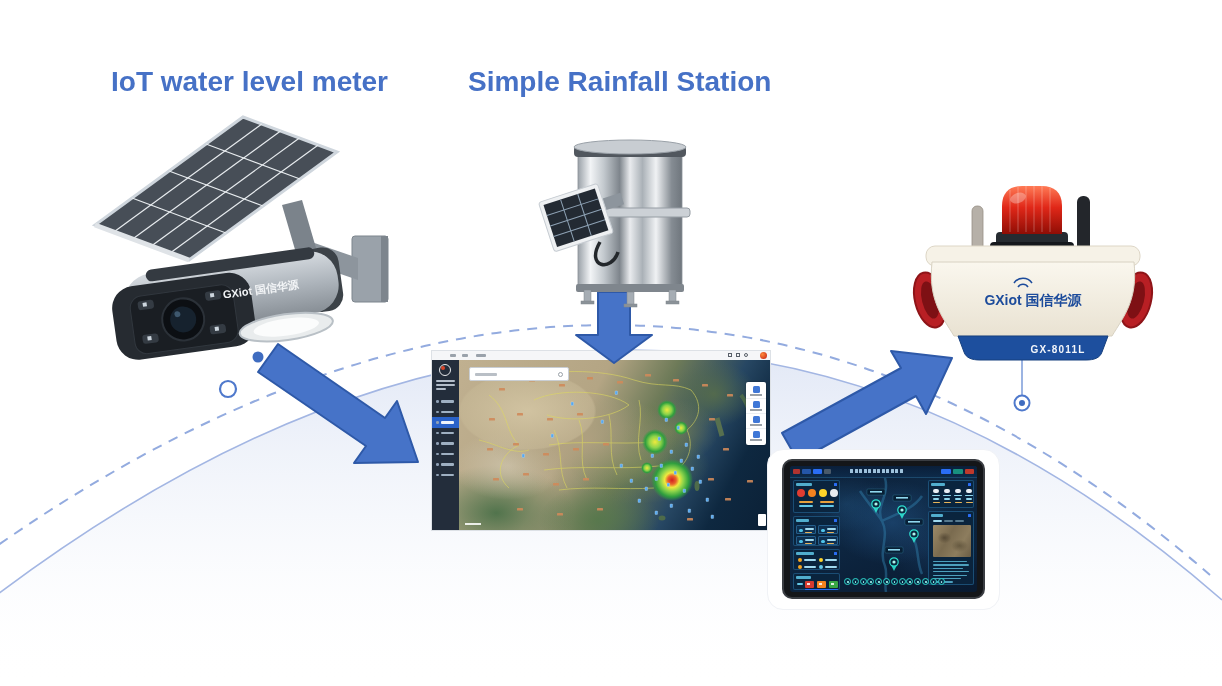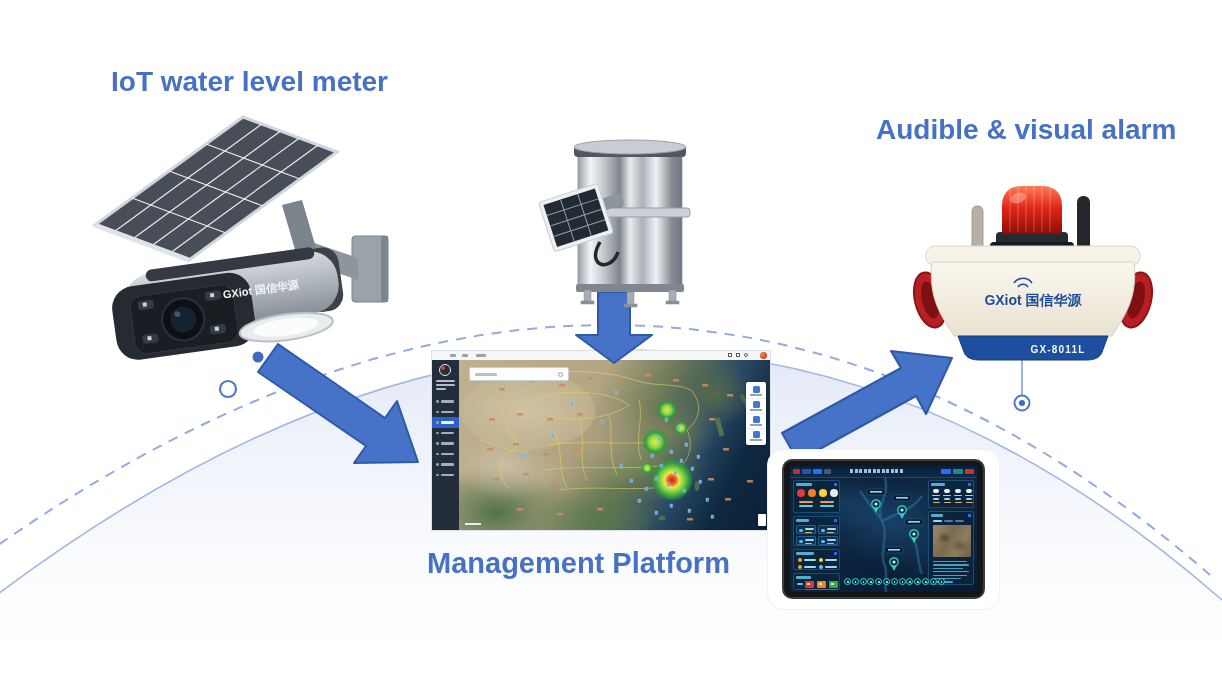--- a/index.html
+++ b/index.html
@@ -633,15 +633,14 @@
             <div class="tb-ico" style="left:124.2px;top:112px"></div>
             <div class="tb-ico" style="left:132px;top:112px"></div>
             <div class="tb-ico" style="left:139.8px;top:112px"></div>
             <div class="tb-ico" style="left:147.6px;top:112px"></div>
           </div>
       </div>
     </div>
   </div>
 
   <div class="hd" style="left:111px;top:66px;z-index:6">IoT water level meter</div>
-  <div class="hd" style="left:876px;top:114px;z-index:6">Audible &amp; visual alarm</div>
-  <div class="hd" style="left:427px;top:547px;font-size:29px;z-index:6">Management Platform</div>
+  <div class="hd" style="left:468px;top:66px;z-index:6">Simple Rainfall Station</div>
 </div>
 
 </body></html>

